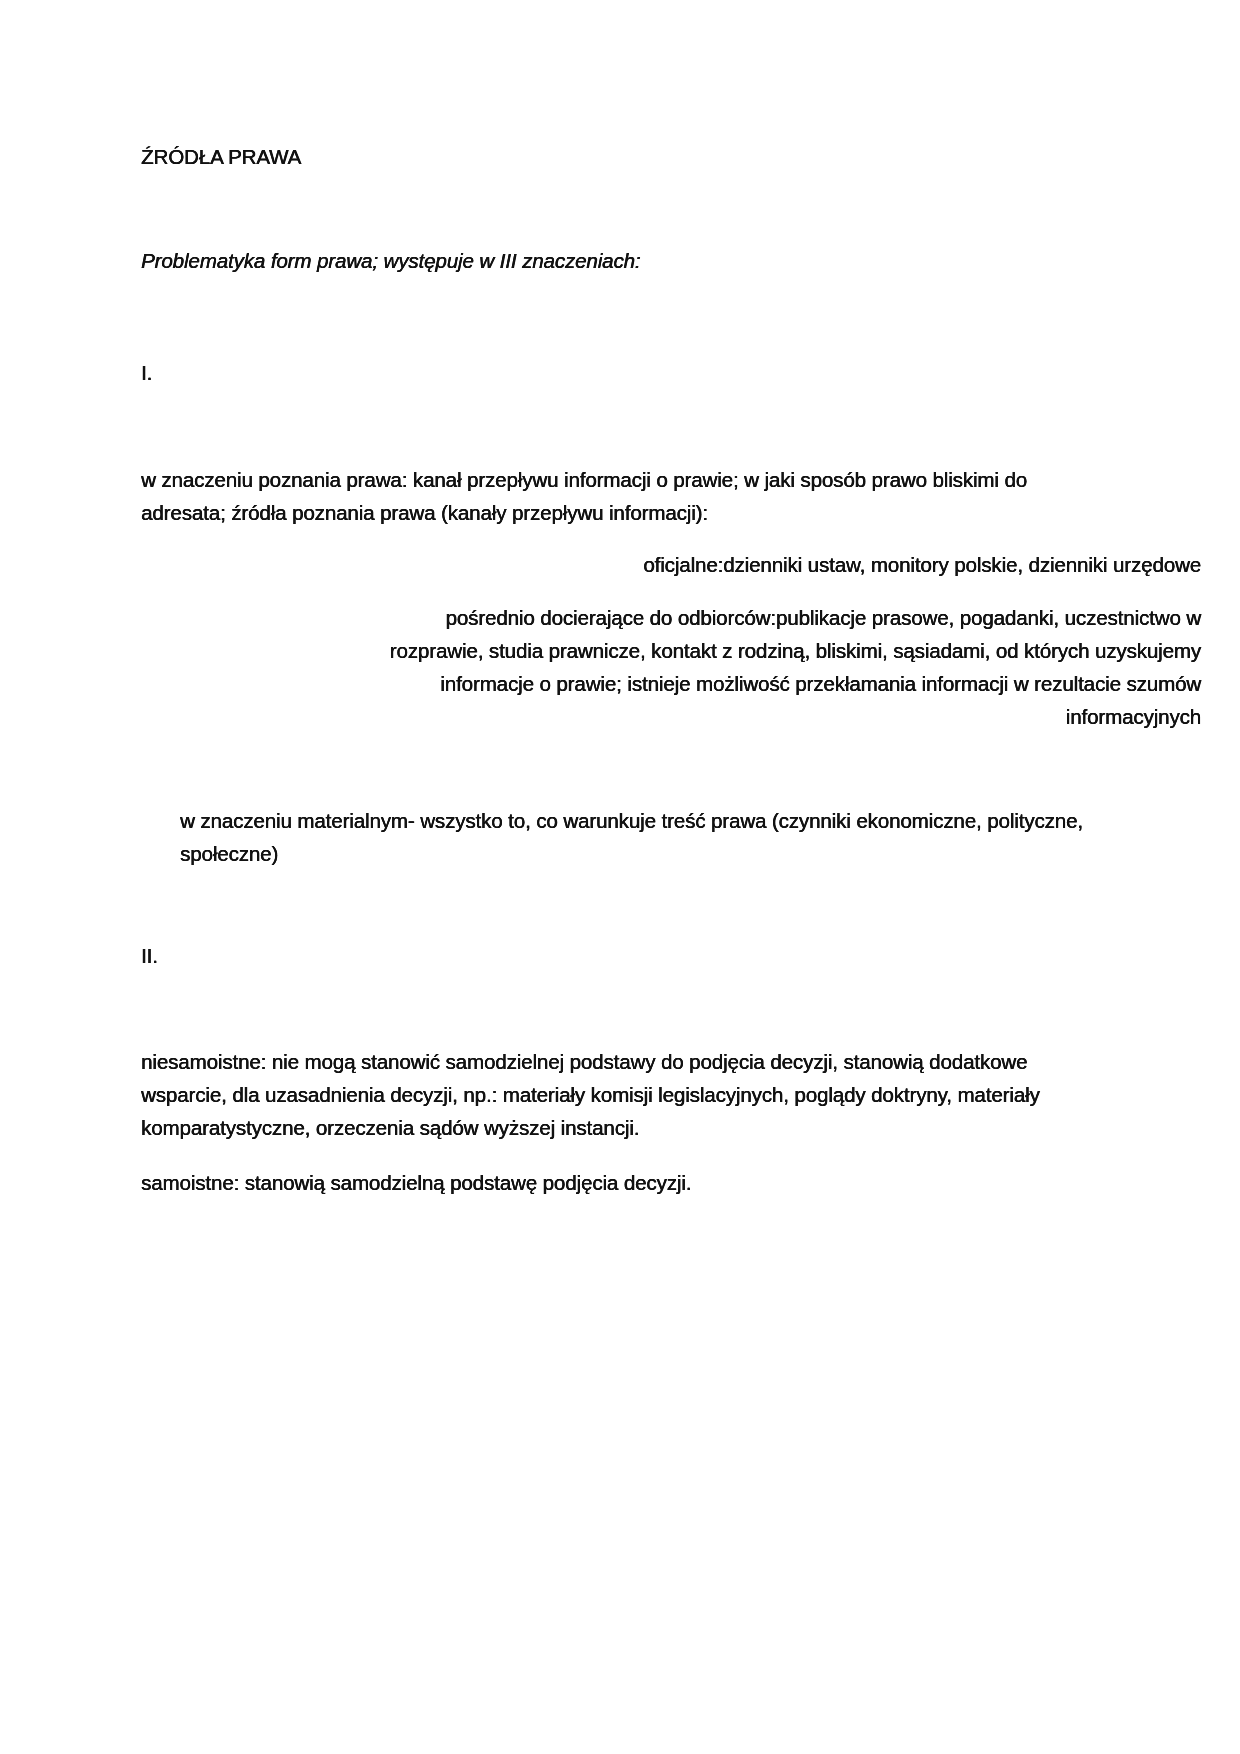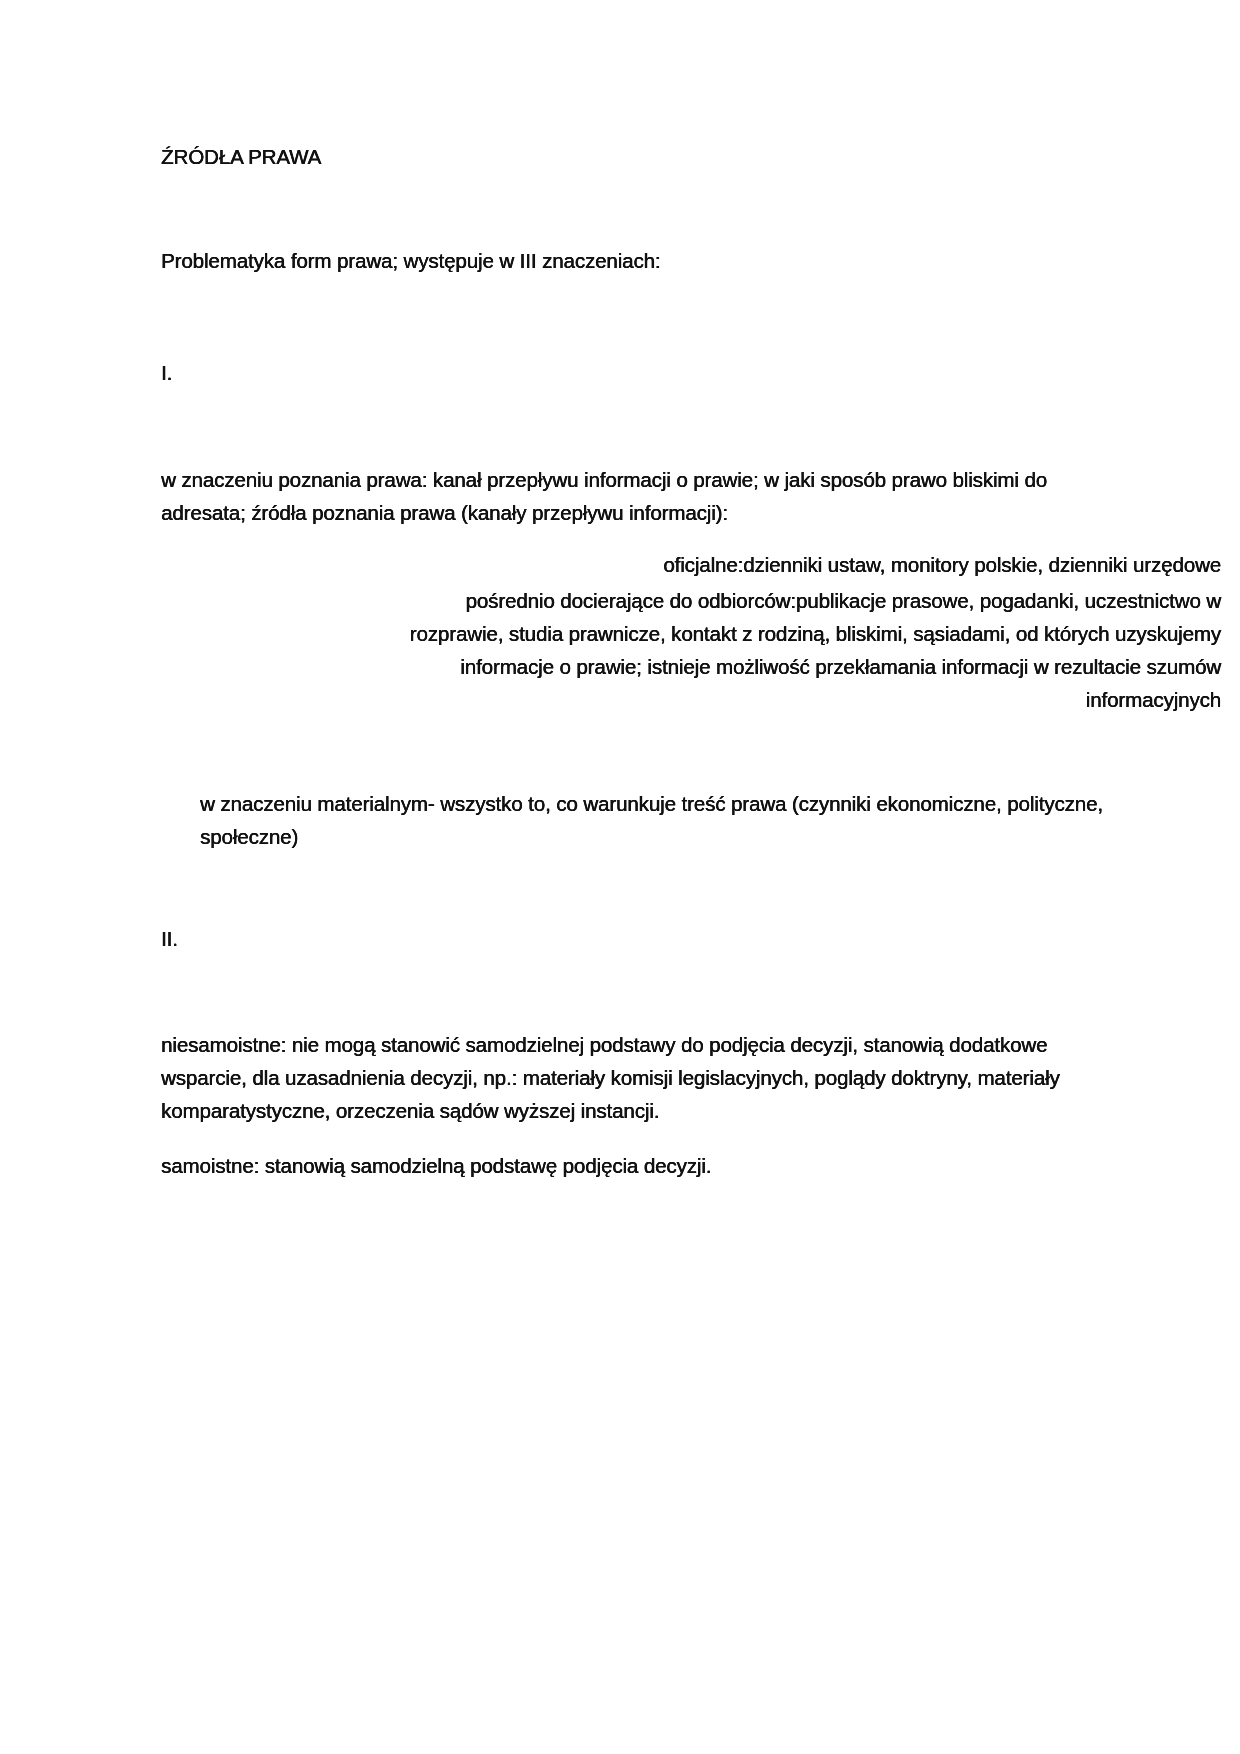--- a/index.html
+++ b/index.html
@@ -12,41 +12,41 @@
     position: relative;
     width: 1240px;
     height: 1754px;
     background: #ffffff;
     overflow: hidden;
     font-family: "Liberation Sans", "DejaVu Sans", sans-serif;
     color: #121212;
   }
   .content {
     position: absolute;
-    left: 161px;
+    left: 141px;
     top: 0;
     width: 1060px;
   }
   .para, .doc-title {
     font-size: 20.5px;
     line-height: 33px;
     font-weight: 400;
     letter-spacing: -0.1px;
     white-space: pre-line;          
     margin: 0;
     
     text-shadow: 0.4px 0 0 currentColor, 0 0.2px 0 currentColor;
   }
   .doc-title   { margin-top: 140px; }
-  .p-intro     { margin-top: 71px; }
+  .p-intro     { margin-top: 71px; font-style: italic; }
   .p-num1      { margin-top: 79px; }
   .p-formal    { margin-top: 23px; }
   .p-cognition { margin-top: 74px; }
   .p-official  { margin-top: 19px; }
-  .p-indirect  { margin-top: 3px; }
+  .p-indirect  { margin-top: 20px; }
   .p-material  { margin-top: 71px; margin-left: 39px; }
   .p-num2      { margin-top: 69px; }
   .p-independent { margin-top: 22px; }
   .p-dependent   { margin-top: 73px; }
   .indent { text-indent: 72px; text-align: right; }   
 </style>
 </head>
 <body>
 
 <div class="page">

